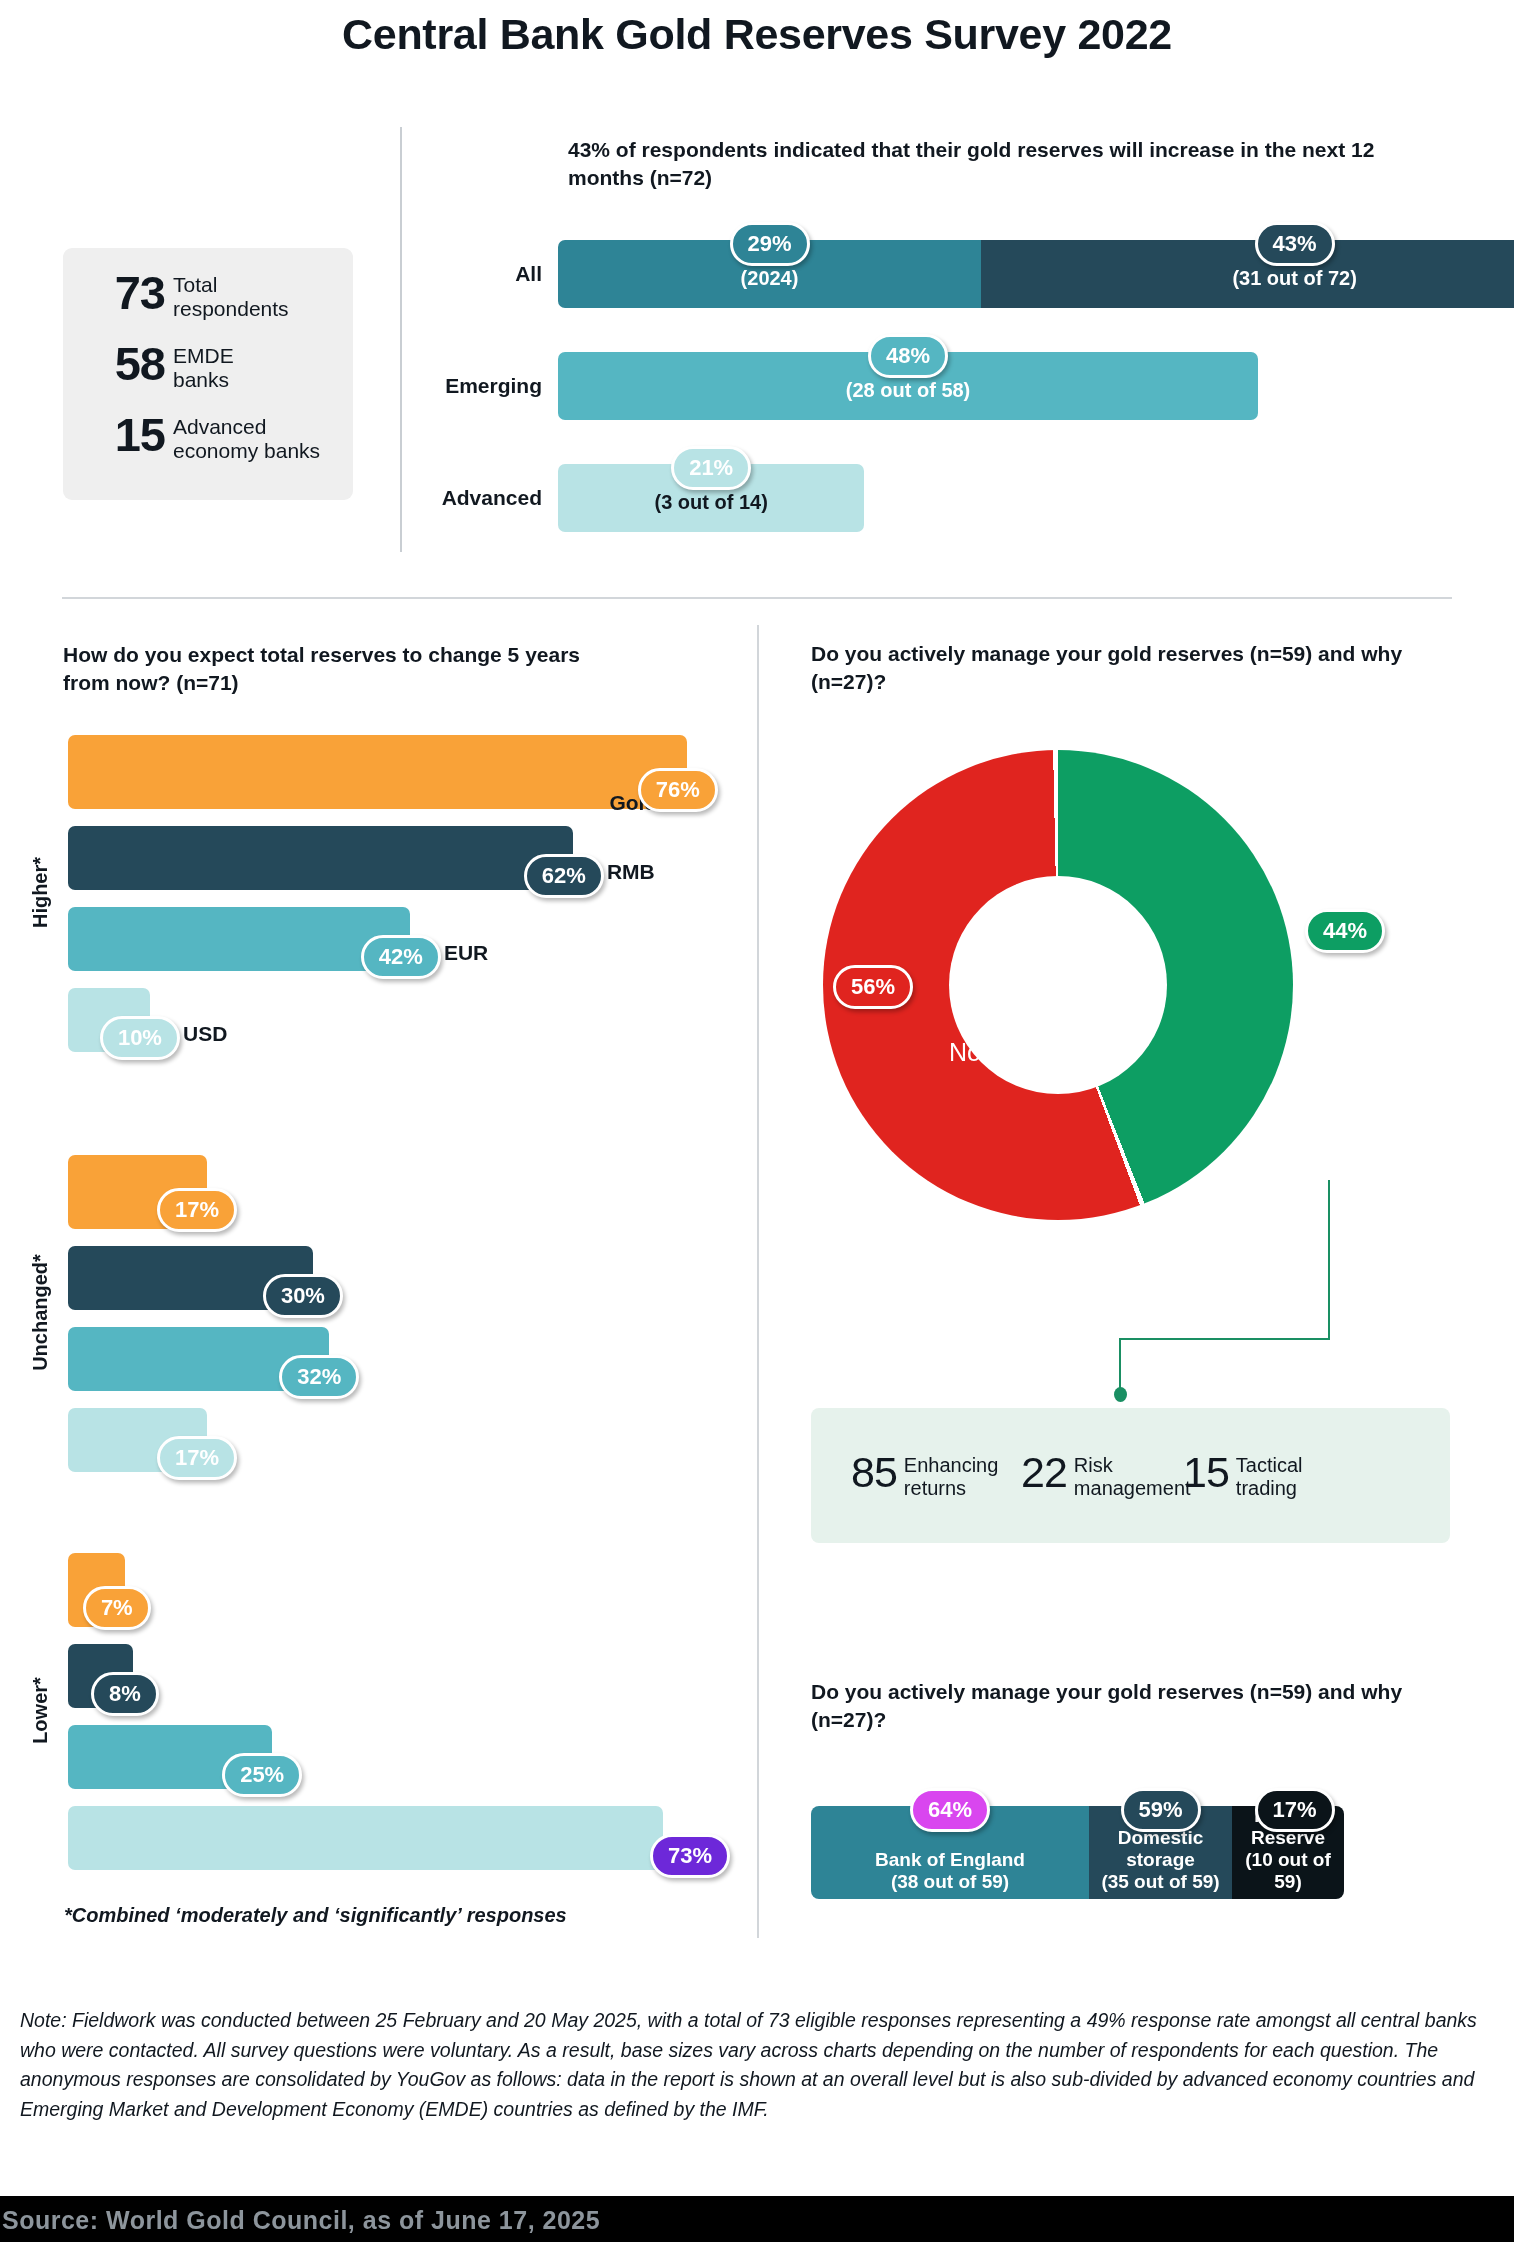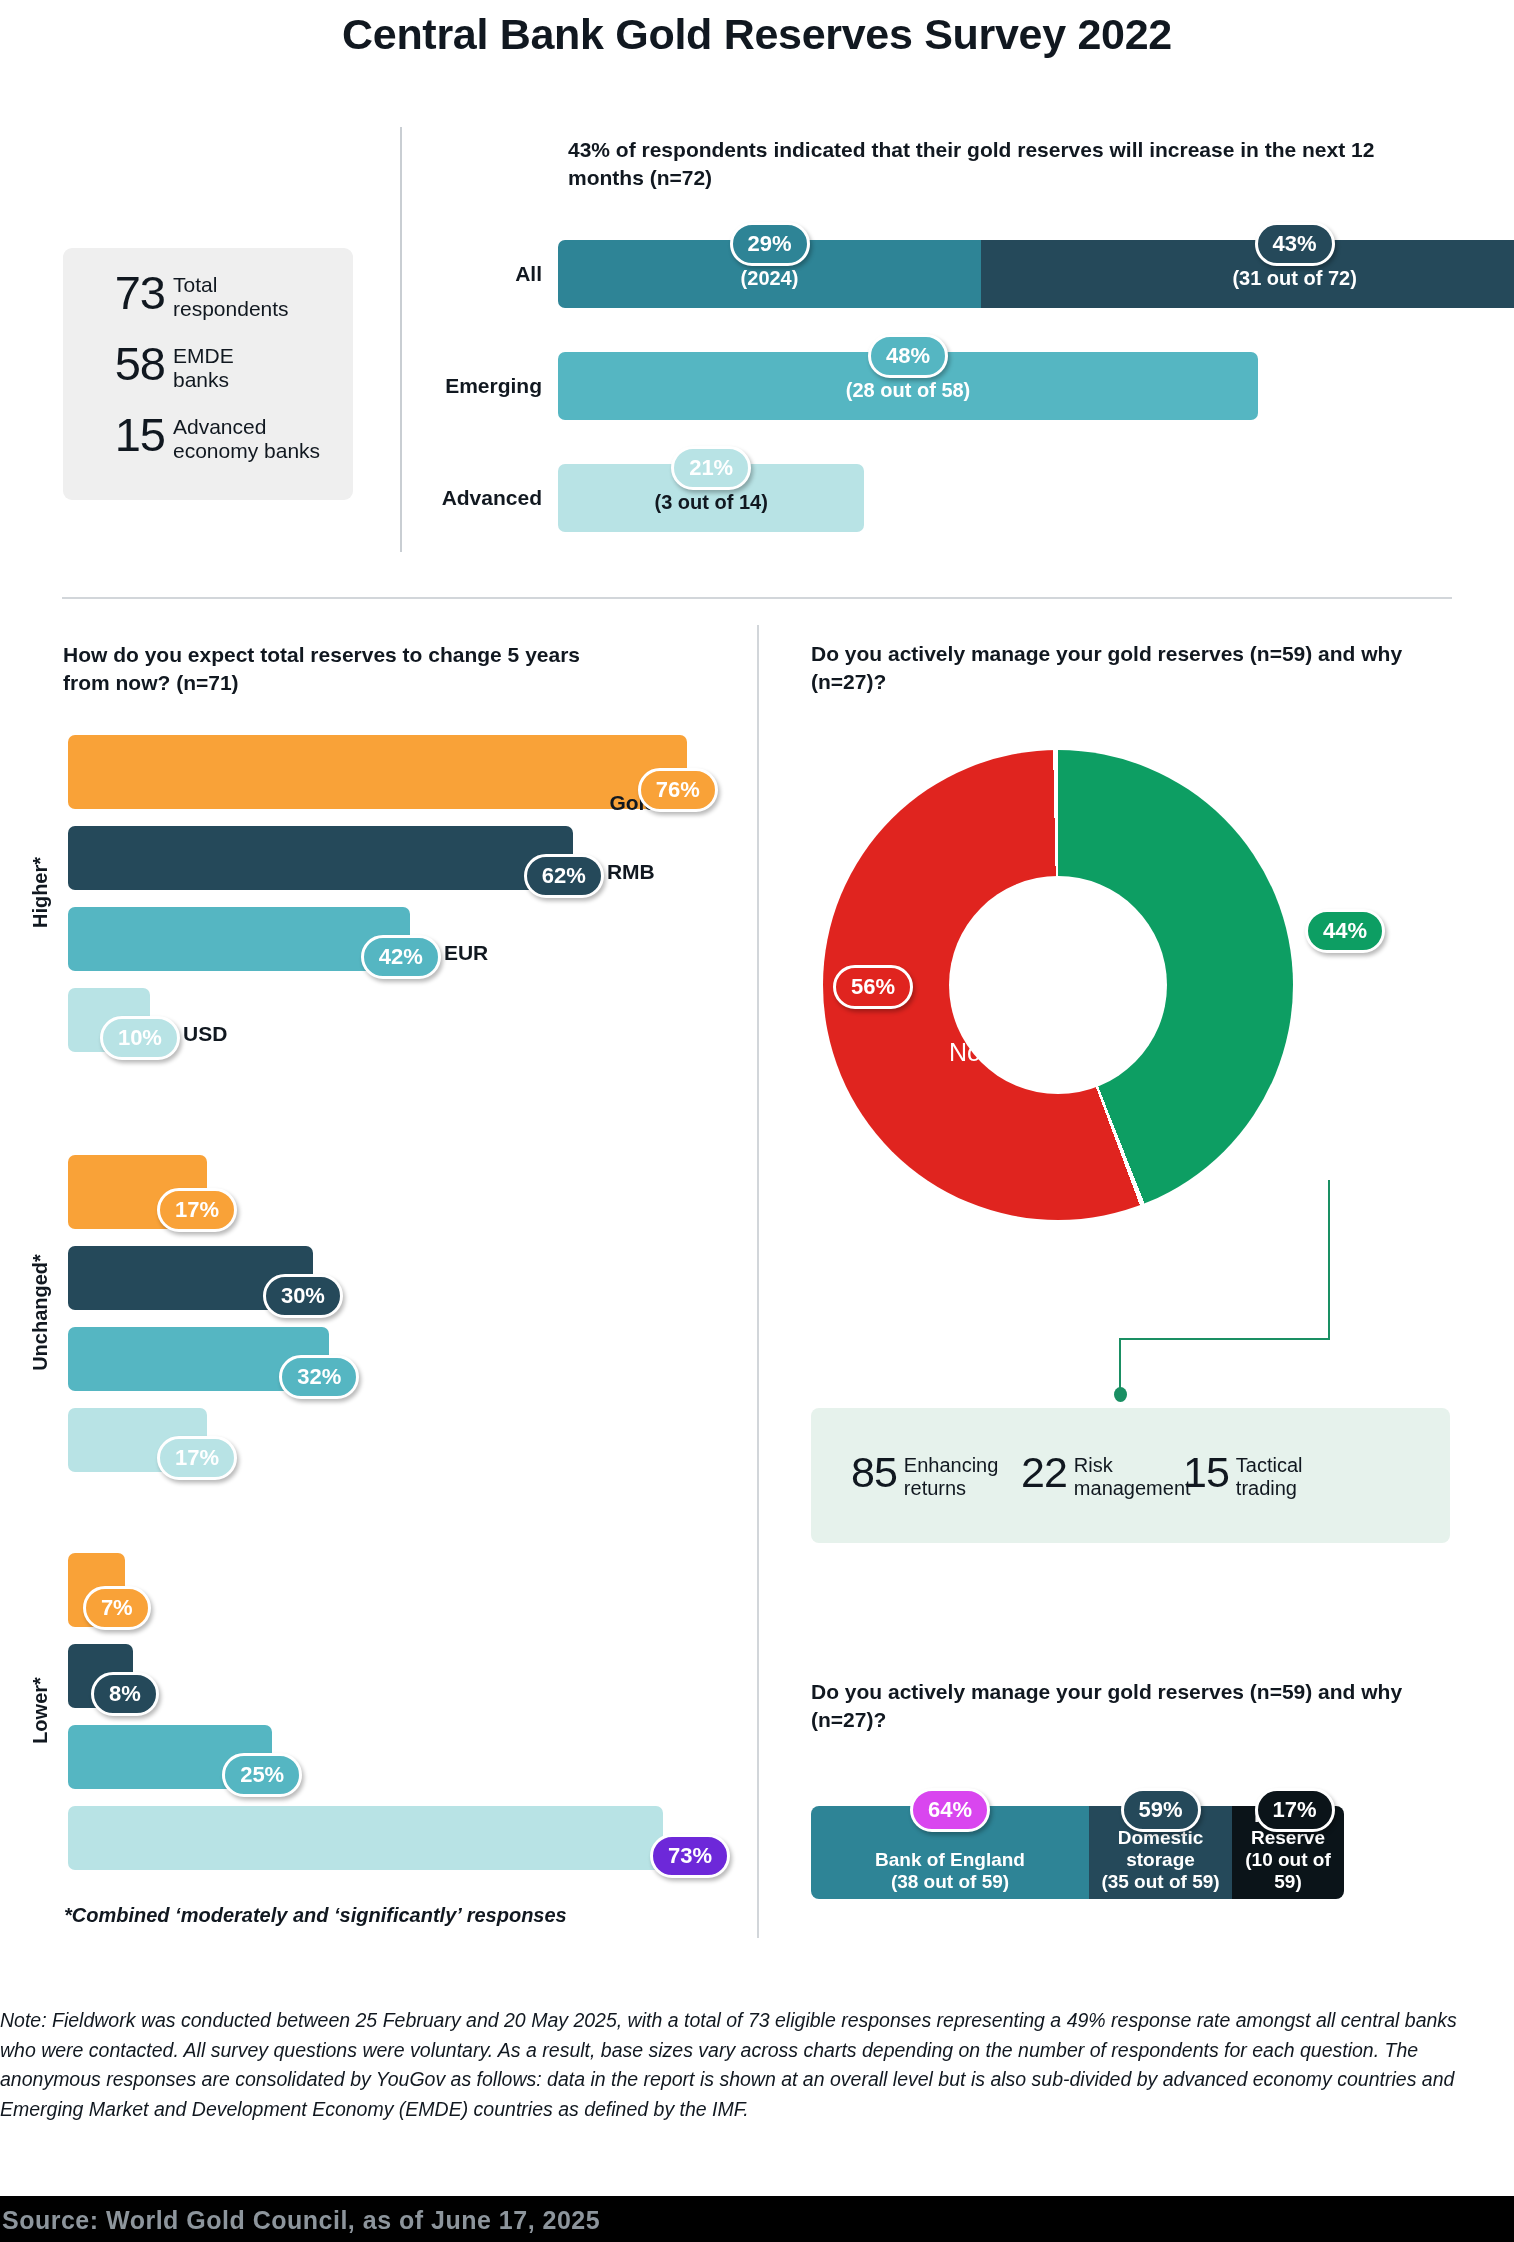--- a/index.html
+++ b/index.html
@@ -36,21 +36,21 @@
   }
 
   
   .stats-card {
     position: absolute; left: 63px; top: 248px; width: 290px; height: 252px;
     background: #efefef; border-radius: 9px;
     padding: 22px 20px 0 26px;
   }
   .stat-row { display: flex; align-items: flex-start; margin-bottom: 21px; }
   .stat-num {
-    font-size: 47px; font-weight: 400; line-height: 0.96; color: #111820;
+    font-size: 47px; font-weight: 700; line-height: 0.96; color: #111820;
     min-width: 76px; text-align: right; letter-spacing: -1px;
   }
   .stat-lbl {
     font-size: 21px; line-height: 1.12; color: #111820; margin-left: 8px;
     padding-top: 3px; font-weight: 400;
   }
 
   
   .top-chart-title {
     position: absolute; left: 568px; top: 136px; width: 830px;
@@ -147,21 +147,21 @@
   .stackseg:first-child { border-top-left-radius: 8px; border-bottom-left-radius: 8px; }
   .stackseg:last-child  { border-top-right-radius: 8px; border-bottom-right-radius: 8px; }
   .stackseg-txt {
     font-size: 19px; font-weight: 700; color: #ffffff; text-align: center;
     line-height: 1.16;
   }
 
   
   .note {
     position: absolute; left: 0px; top: 2006px; width: 1480px;
-    font-size: 19.5px; font-style: italic; line-height: 1.52; color: #111820;
+    font-size: 19.5px; font-style: italic; line-height: 1.52; color: #111820; padding-left: 20px;
   }
   .sourcebar {
     position: absolute; left: 0; top: 2196px; width: 1514px; height: 46px;
     background: #000000;
   }
   .sourcetxt {
     position: absolute; left: 2px; top: 2206px;
     font-size: 25px; font-weight: 700; color: #8d959c; letter-spacing: 0.5px;
     white-space: nowrap;
   }

